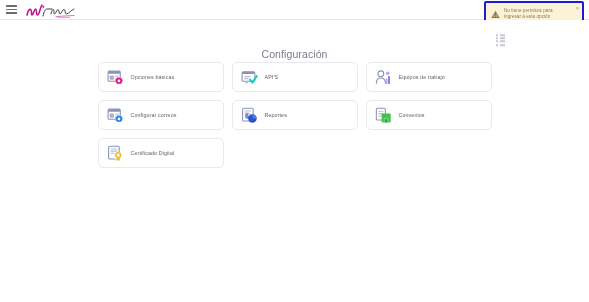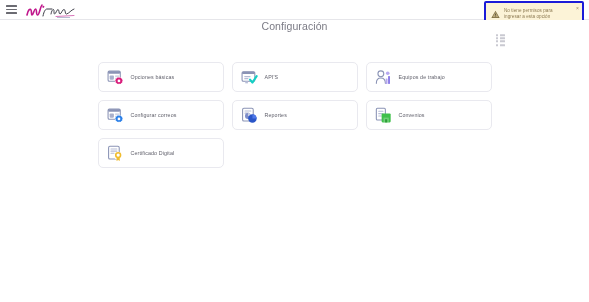--- a/index.html
+++ b/index.html
@@ -66,21 +66,21 @@
     line-height: 5px;
   }
 
   
   .page { position: relative; height: 282px; background: #ffffff; }
 
   .title-row {
     position: relative;
     height: 40px;
     display: flex;
-    align-items: flex-start;
+    align-items: flex-end;
     justify-content: center;
   }
   .page-title {
     font-size: 10.5px;
     color: #7b7b85;
     font-weight: 400;
     letter-spacing: .1px;
   }
   .view-toggle {
     position: absolute;

